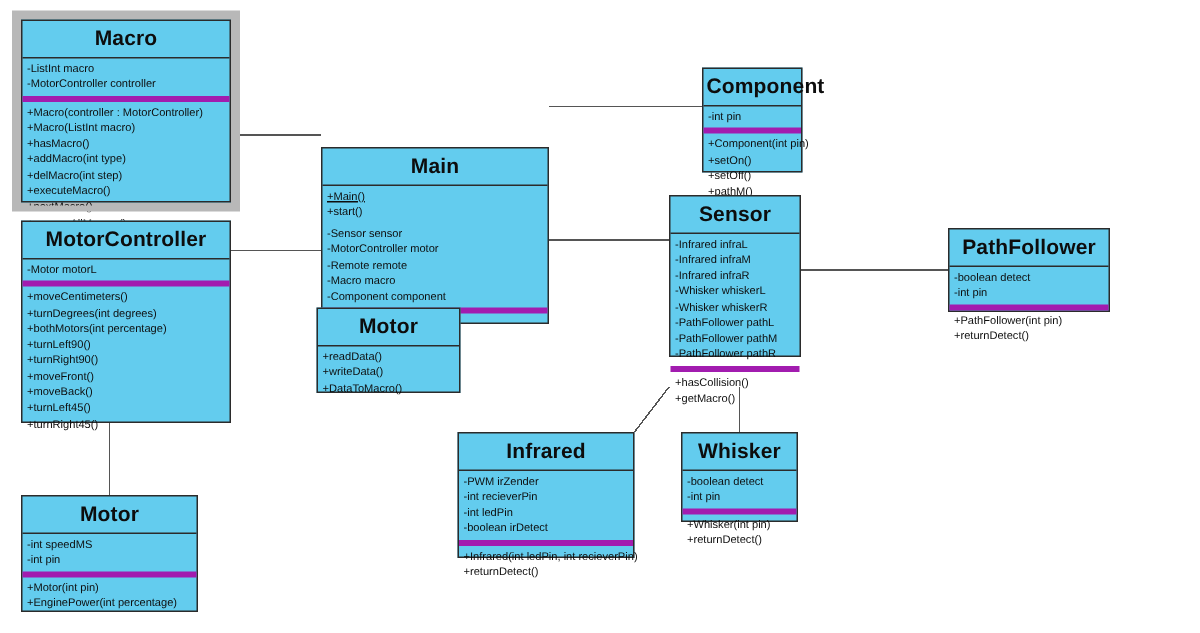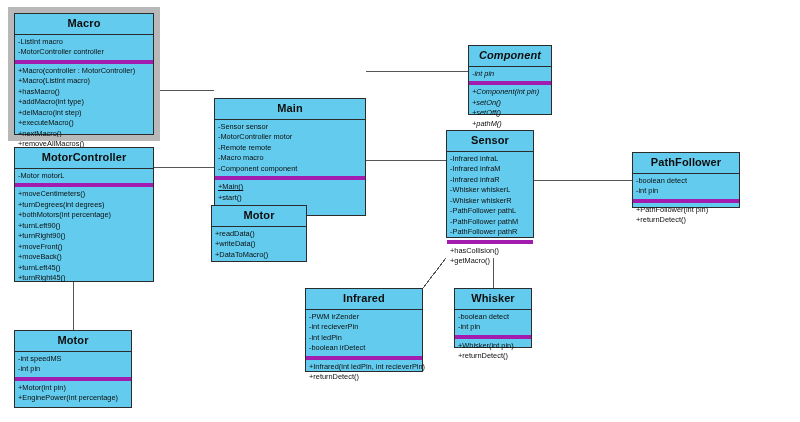--- a/index.html
+++ b/index.html
@@ -36,21 +36,21 @@
   .uml.selected {
     outline: 4px solid #b8b8b8;
     outline-offset: 2px;
     box-shadow: 0 0 0 5px #b8b8b8;
   }
   .uml .title {
     text-align: center;
     font-weight: bold;
     padding: 2px 2px 2px 2px;
     border-bottom: 1px solid #2b2b2b;
-    font-size: 11px;
+    font-size: 14px;
     letter-spacing: .1px;
   }
   .uml .sec {
     padding: 2px 1px 2px 2px;
   }
   .uml .sec.attrs {
     border-bottom: 4px solid #a21caf;
   }
   .uml .row {
     white-space: nowrap;
@@ -128,41 +128,41 @@
         <div class="row">-int speedMS</div>
         <div class="row">-int pin</div>
       </div>
       <div class="sec methods">
         <div class="row">+Motor(int pin)</div>
         <div class="row">+EnginePower(int percentage)</div>
       </div>
     </div>
     <div class="uml" style="left: 214px; top: 70px; width: 152px; height: 118px; margin-top: 28px;">
       <div class="title">Main</div>
+      <div class="sec methods">
+        <div class="row static">+Main()</div>
+        <div class="row">+start()</div>
+      </div>
       <div class="sec attrs">
         <div class="row">-Sensor sensor</div>
         <div class="row">-MotorController motor</div>
         <div class="row">-Remote remote</div>
         <div class="row">-Macro macro</div>
         <div class="row">-Component component</div>
       </div>
-      <div class="sec methods">
-        <div class="row static">+Main()</div>
-        <div class="row">+start()</div>
-      </div>
     </div>
     <div class="uml" style="left: 211px; top: 205px; width: 96px; height: 57px;">
       <div class="title">Motor</div>
       <div class="sec methods">
         <div class="row">+readData()</div>
         <div class="row">+writeData()</div>
         <div class="row">+DataToMacro()</div>
       </div>
     </div>
-    <div class="uml" style="left: 468px; top: 45px; width: 84px; height: 70px; font-style: italic;">
+    <div class="uml" style="left: 468px; top: 45px; width: 67px; height: 70px;">
       <div class="title">Component</div>
       <div class="sec attrs">
         <div class="row">-int pin</div>
       </div>
       <div class="sec methods">
         <div class="row">+Component(int pin)</div>
         <div class="row">+setOn()</div>
         <div class="row">+setOff()</div>
         <div class="row">+pathM()</div>
       </div>

